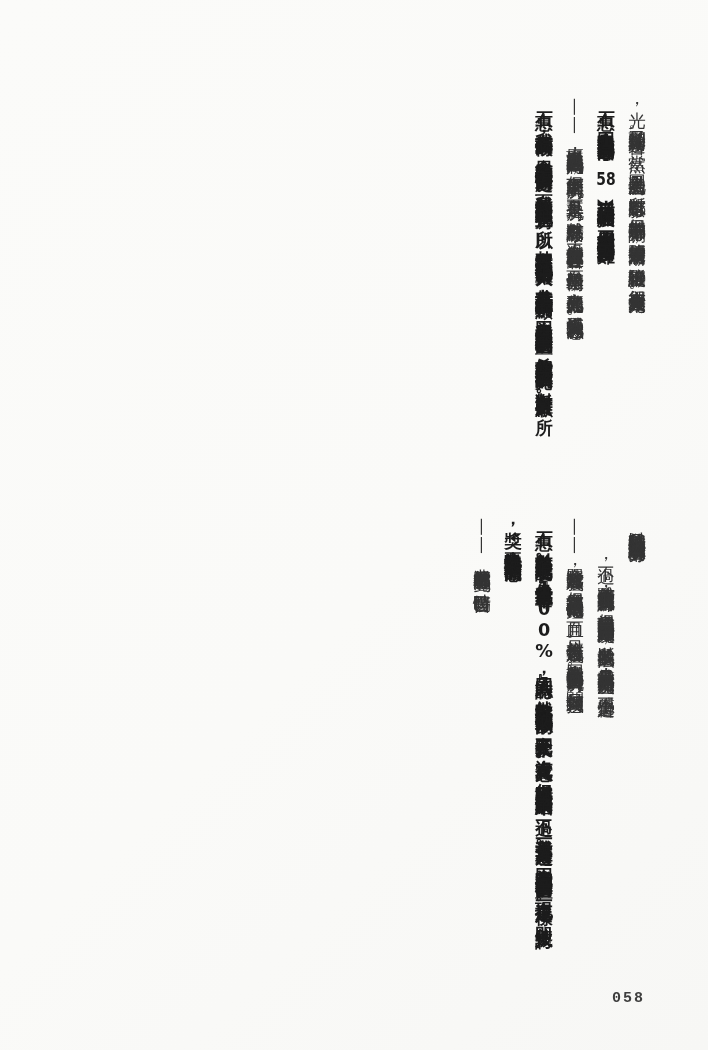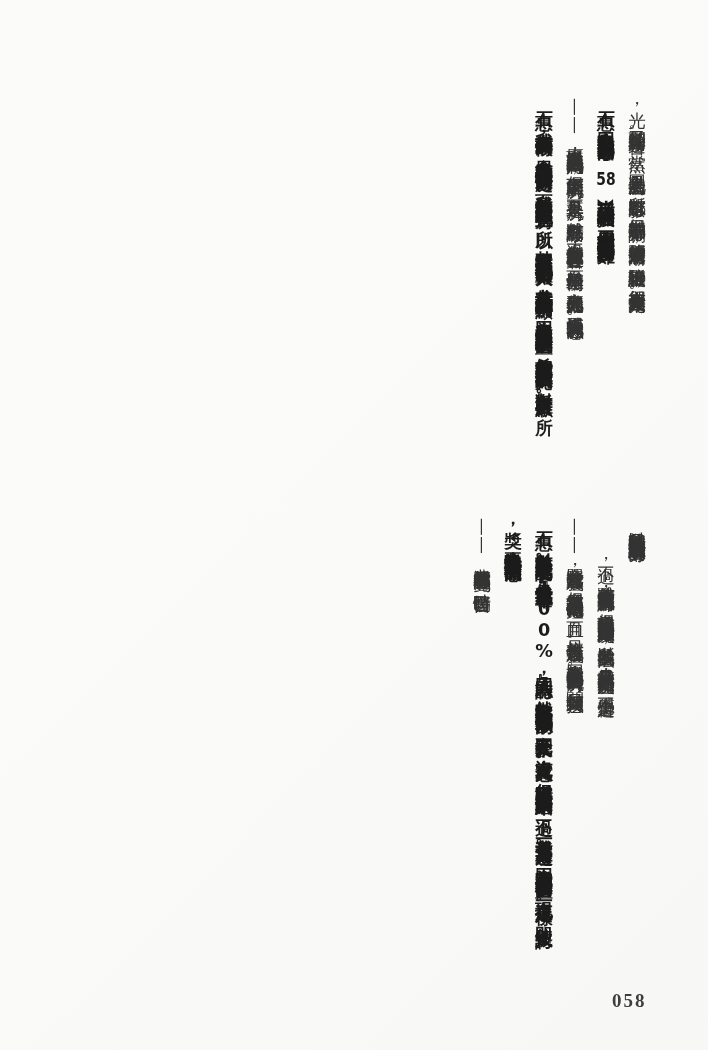--- a/index.html
+++ b/index.html
@@ -49,23 +49,23 @@
     color: #1c1c1c;
   }
   
   .up  { text-orientation: upright; }
   
   .tcy { text-combine-upright: all; -webkit-text-combine: horizontal; }
   .page-number {
     position: absolute;
     left: 612px;
     top: 990px;
-    font-family: Liberation Serif, serif;
+    font-family: Liberation Mono, monospace;
     font-weight: 700;
-    font-size: 19px;
+    font-size: 15px;
     letter-spacing: 2px;
     color: #3e3e3e;
   }
 </style>
 </head>
 <body>
 
 <div class="page">
   <div class="section" id="section-top">
       <p class="para continuation"><span class="run">光，卻是到了近年才開始普遍。當然，因為乳房是立體的，所以一直都有陰影，但早期的陰影都十分單調，儘管後來開始有人使用漸層，讓陰影變得細緻，卻很少有人會去運用高光效果。</span></p>

